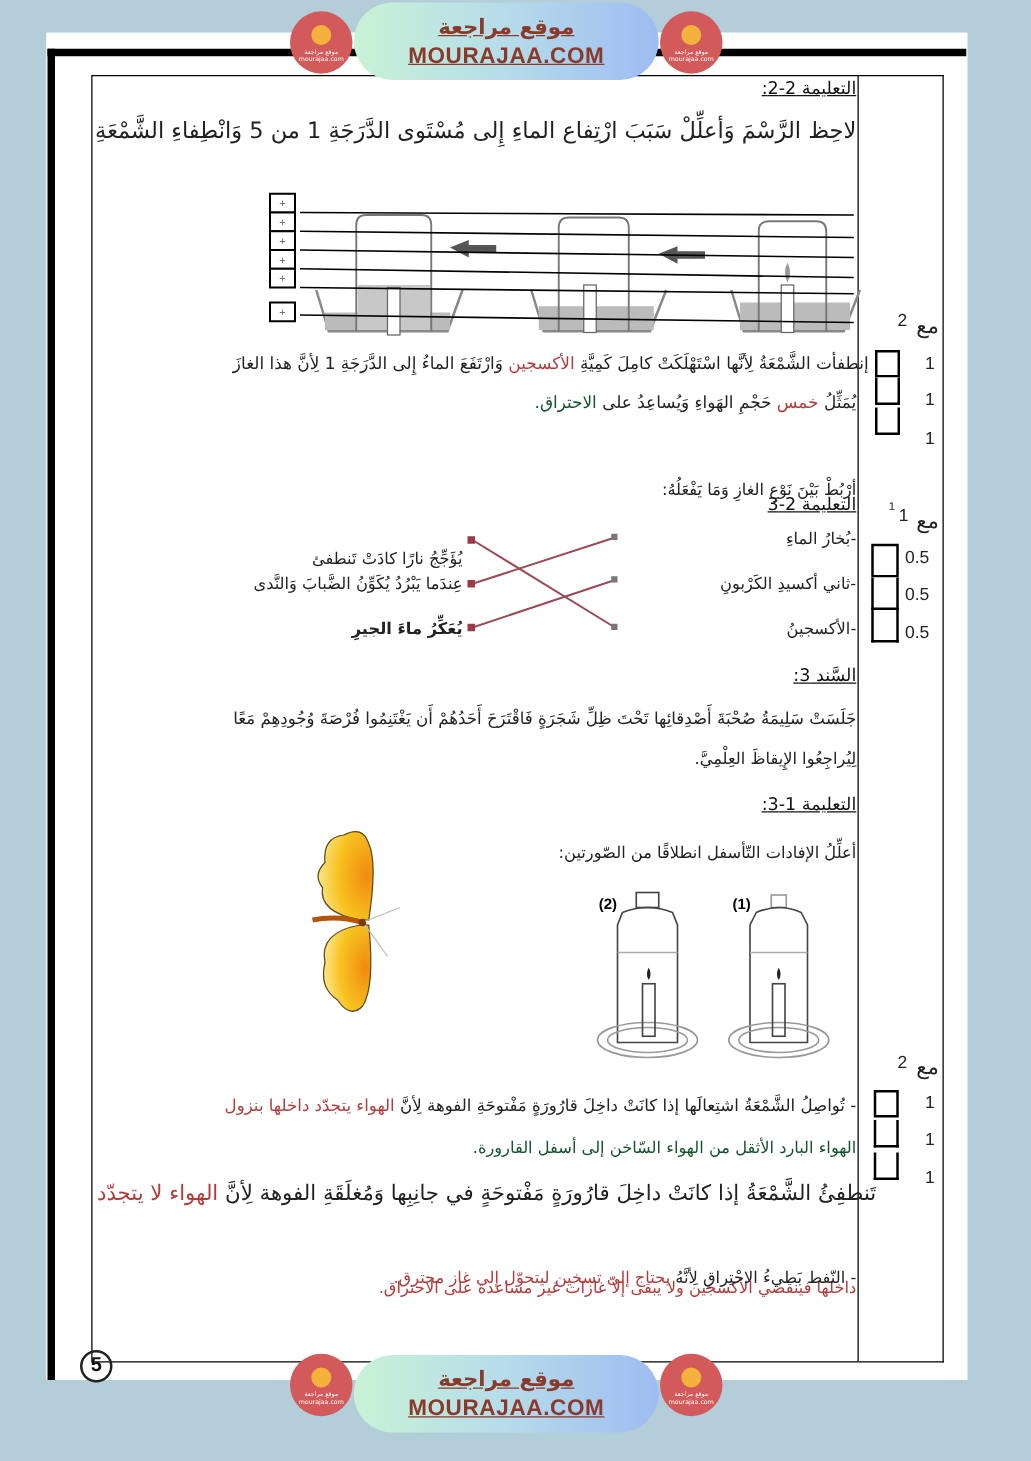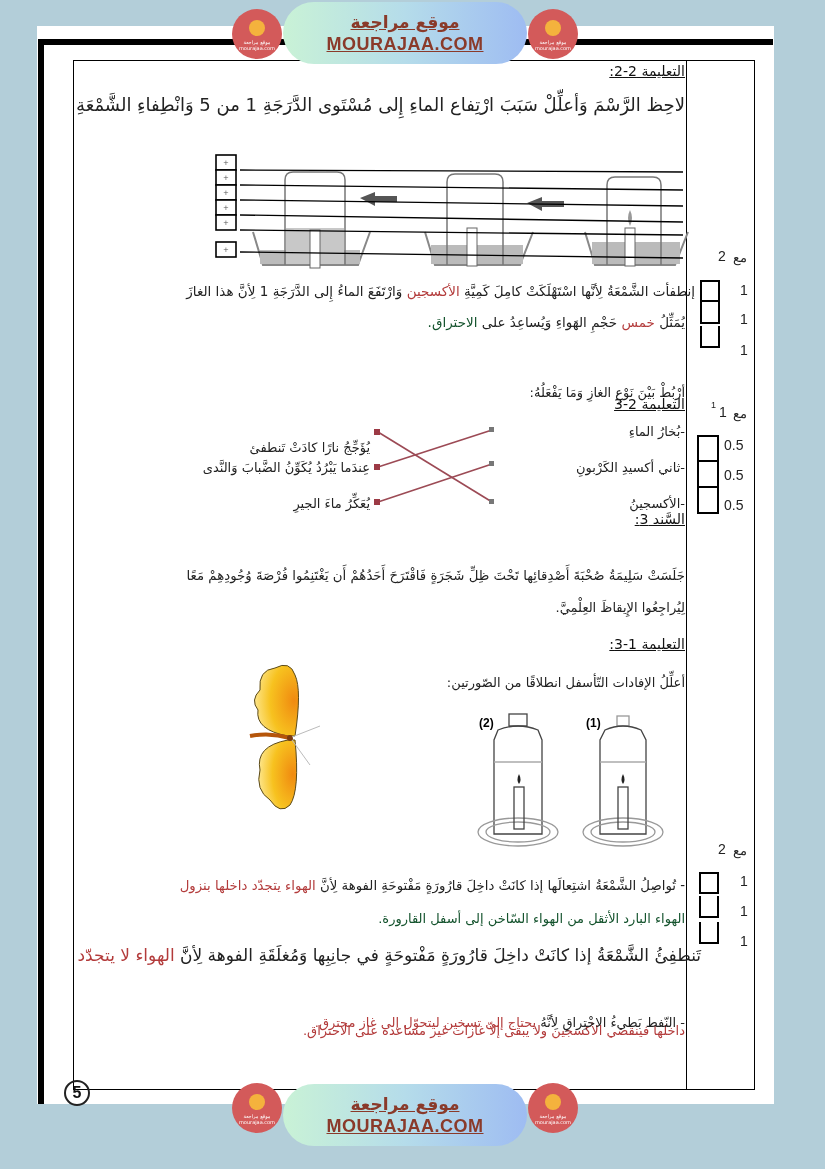--- a/index.html
+++ b/index.html
@@ -19,21 +19,21 @@
     border:1px solid #000; border-right:1px solid #000; box-sizing:border-box;
   }
   .frame-right {
     position:absolute; left:687px; top:60px; width:68px; height:1030px;
     border:1px solid #000; border-left:none; box-sizing:border-box;
   }
   .rtl { direction:rtl; text-align:right; position:absolute; color:#222; font-size:13px; white-space:nowrap; }
   .heading { text-decoration:underline; font-size:14px; color:#111; }
   .red { color:#b33b3b; }
   .pink { color:#14532d; }
-  .score-label { position:absolute; font-size:13px; color:#222; font-family:"Liberation Sans", sans-serif; }
+  .score-label { position:absolute; font-size:17px; color:#222; font-family:"Liberation Sans", sans-serif; }
   .score-num { position:absolute; font-size:14px; color:#222; font-family:"Liberation Sans", sans-serif; }
   .box { position:absolute; border:2px solid #000; width:20px; height:22px; box-sizing:border-box; background:#fff; }
   .box.stack { border-top:none; }
   .banner {
     position:absolute; width:244px; height:62px; border-radius:34px;
     background:linear-gradient(90deg,#c9f2d6 0%,#b5dcea 50%,#9ebcf2 100%);
     text-align:center;
   }
   .banner .ar { font-size:17px; font-weight:bold; color:#8a3a2a; text-decoration:underline; margin-top:10px; direction:rtl; }
   .banner .en { font-family:"Liberation Sans", sans-serif; font-size:18px; font-weight:bold; color:#8a3a2a; text-decoration:underline; letter-spacing:0.5px; margin-top:2px; }
@@ -140,41 +140,41 @@
 
 <div class="rtl heading" style="right:140px; top:352px;margin-top:44px;">التعليمة 2-3</div>
 <div class="rtl" style="right:140px; top:385px;">أرْبُطْ بَيْنَ نَوْعِ الغازِ وَمَا يَفْعَلُهُ:</div>
 
 <div class="rtl" style="right:140px; top:424px;">-بُخارُ الماءِ</div>
 <div class="rtl" style="right:140px; top:460px;">-ثاني أكسيدِ الكَرْبونِ</div>
 <div class="rtl" style="right:140px; top:496px;">-الأكسجينُ</div>
 
 <div class="rtl" style="right:455px; top:440px;margin-left:46px;">يُؤَجِّجُ نارًا كادَتْ تَنطفئ</div>
 <div class="rtl" style="right:455px; top:460px;">عِندَما يَبْرُدُ يُكَوِّنُ الضَّبابَ وَالنَّدى</div>
-<div class="rtl" style="right:455px; top:496px;">يُعَكِّرُ ماءَ الجيرِ</div>
+<div class="rtl" style="right:455px; top:496px;font-weight:bold;">يُعَكِّرُ ماءَ الجيرِ</div>
 
 <svg style="left:370px; top:420px;" width="135" height="95" viewBox="0 0 135 95">
   <g stroke="#9c4a55" stroke-width="1.6">
     <line x1="8" y1="12" x2="122" y2="82"></line>
     <line x1="8" y1="47" x2="122" y2="10"></line>
     <line x1="8" y1="82" x2="122" y2="44"></line>
   </g>
   <g fill="#9c3a45">
     <rect x="4" y="9" width="6" height="6"></rect>
       <rect x="4" y="44" width="6" height="6"></rect>
       <rect x="4" y="79" width="6" height="6"></rect>
   </g>
   <g fill="#777">
     <rect x="119" y="7" width="5" height="5"></rect>
       <rect x="119" y="41" width="5" height="5"></rect>
       <rect x="119" y="79" width="5" height="5"></rect>
   </g>
 </svg>
 
-<div class="rtl heading" style="right:140px; top:511px;">السَّند 3:</div>
+<div class="rtl heading" style="right:140px; top:533px;">السَّند 3:</div>
 <div class="rtl" style="right:140px; top:568px; font-size:13.3px;">جَلَسَتْ سَلِيمَةُ صُحْبَةَ أَصْدِقائِها تَحْتَ ظِلِّ شَجَرَةٍ فَاقْتَرَحَ أَحَدُهُمْ أَن يَغْتَنِمُوا فُرْصَةَ وُجُودِهِمْ مَعًا</div>
 <div class="rtl" style="right:140px; top:600px;">لِيُراجِعُوا الإِيقاظَ العِلْمِيَّ.</div>
 
 <div class="rtl heading" style="right:140px; top:636px;">التعليمة 1-3:</div>
 <div class="rtl" style="right:140px; top:675px;">أعلِّلُ الإفادات التّأسفل انطلاقًا من الصّورتين:</div>
 
 <svg style="left:250px; top:660px;" width="80" height="160" viewBox="0 0 80 160">
   <defs>
     <radialGradient id="wing" cx="0.9" cy="0.5" r="0.9">
       <stop offset="0" stop-color="#f08a10"></stop>

